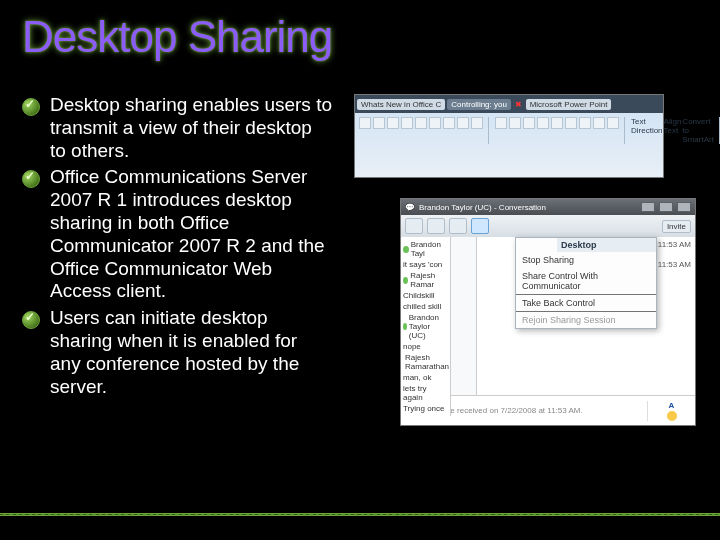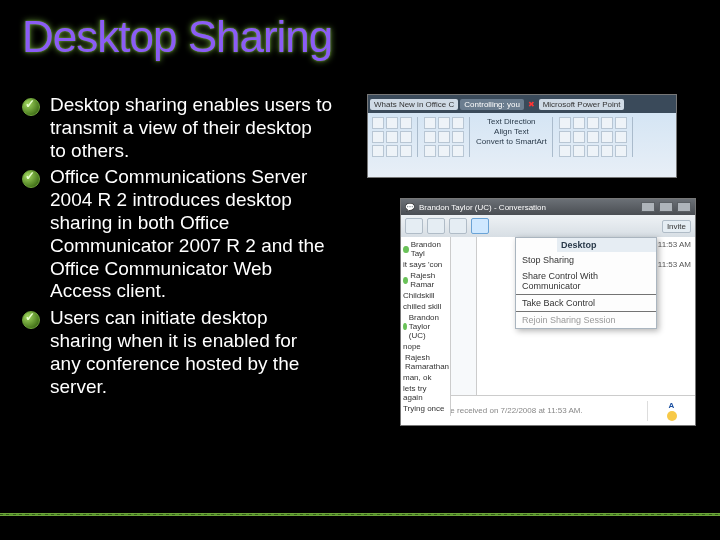--- a/index.html
+++ b/index.html
@@ -67,22 +67,21 @@
     border: 1px solid #777;
     font-size: 9px;
     color: #333;
     position: relative;
   }
   .ribbon-shot {
     width: 310px;
     height: 84px;
     background: linear-gradient(#cfe2f3, #e8eff7);
     margin-bottom: 20px;
-    margin-left: 17px;
-    text-align: center;
+    margin-left: 4px;
   }
   .ribbon-head {
     height: 18px;
     background: #3a4a5a;
     display: flex;
     align-items: center;
     gap: 2px;
     padding: 0 2px;
     font-size: 8px;
     color: #fff;
@@ -96,21 +95,20 @@
   .tab-chip.dark { background: #6b7d8f; color: #fff; }
   .ribbon-body {
     display: flex;
     padding: 4px;
     gap: 6px;
   }
   .ribbon-group {
     border-right: 1px solid #abc;
     padding-right: 5px;
     display: flex;
-    flex-direction: column;
     gap: 2px;
   }
   .mini-row { display:flex; gap:2px; }
   .mini-btn { width:12px; height:12px; background:#eef3f8; border:1px solid #b8c6d4; }
   .mini-label { font-size:8px; color:#2a3a4a; }
 
   .chat-shot {
     width: 296px;
     height: 228px;
     margin-left: 50px;
@@ -223,21 +221,21 @@
   <h1 class="slide-title">Desktop Sharing</h1>
 
   <div class="content-row">
     <div class="bullet-col">
       <div class="bullet">
         <div class="bullet-icon"></div>
         <div class="bullet-text">Desktop sharing enables users to transmit a view of their desktop to others.</div>
       </div>
       <div class="bullet">
         <div class="bullet-icon"></div>
-        <div class="bullet-text">Office Communications Server 2004 R 2 introduces desktop sharing in both Office Communicator 2007 R 2 and the Office Communicator Web Access client.</div>
+        <div class="bullet-text">Office Communications Server 2007 R 1 introduces desktop sharing in both Office Communicator 2007 R 2 and the Office Communicator Web Access client.</div>
       </div>
       <div class="bullet">
         <div class="bullet-icon"></div>
         <div class="bullet-text">Users can initiate desktop sharing when it is enabled for any conference hosted by the server.</div>
       </div>
     </div>
 
     <div class="image-col">
 
       <div class="screenshot ribbon-shot">

